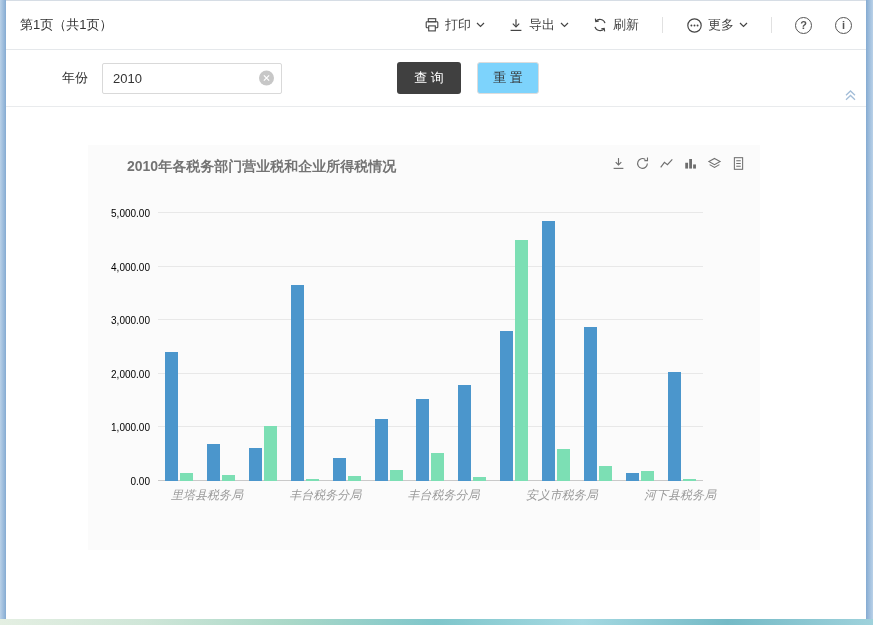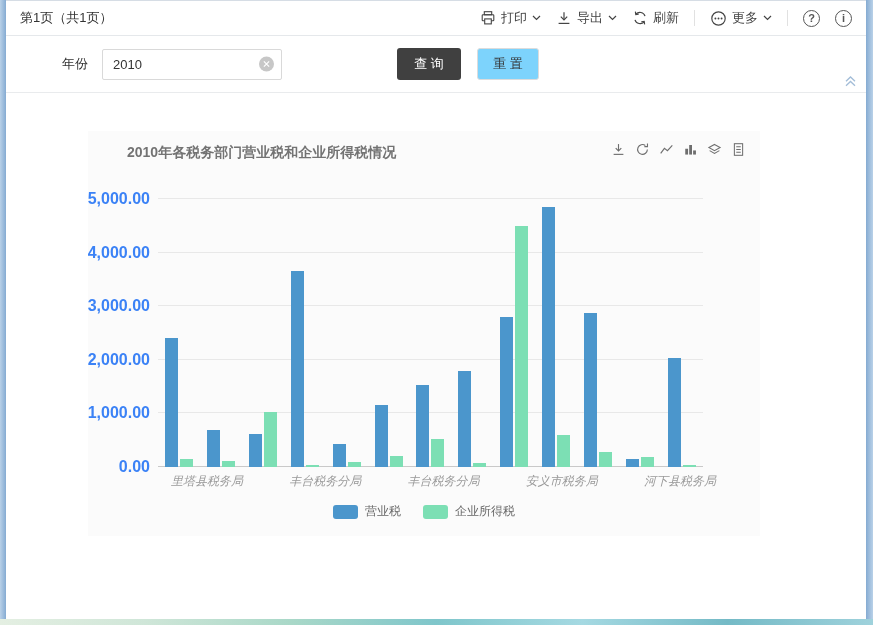--- a/index.html
+++ b/index.html
@@ -11,23 +11,23 @@
                 background: linear-gradient(to right, #b9d1e8, #85abd2); z-index: 6; }
   .edge-right { position: absolute; right: 0; top: 0; width: 7px; height: 625px;
                 background: linear-gradient(to left, #b9d1e8, #85abd2); z-index: 6; }
   .edge-bottom{ position: absolute; left: 0; bottom: 0; width: 873px; height: 6px; z-index: 7;
                 background: linear-gradient(to right,#e4efe2,#cfe6d8,#a9d8c8,#7fc6cb,#a5d9e2,#74bac6,#9fd2dc); }
   .inner { position: absolute; left: 6px; top: 0; width: 860px; height: 619px;
            background: #fff; border-top: 1px solid #d6dde5; }
 
   
   .toolbar { display: flex; justify-content: space-between; align-items: center;
-             height: 35px; padding: 0 14px; border-bottom: 1px solid #e5e8eb; }
+             height: 49px; padding: 0 14px; border-bottom: 1px solid #e5e8eb; }
   .pager { font-size: 13px; color: #333; }
-  .tb-right { display: flex; align-items: center; gap: 15px; color: #4a4a4a; }
+  .tb-right { display: flex; align-items: center; gap: 23px; color: #4a4a4a; }
   .tb-item { display: flex; align-items: center; gap: 5px; font-size: 13px; cursor: pointer; color: #444; }
   .tb-item svg { display: block; }
   .tb-sep { width: 1px; height: 16px; background: #e1e1e1; }
   .tb-circle { width: 17px; height: 17px; border: 1px solid #555; border-radius: 50%;
                display: inline-flex; align-items: center; justify-content: center;
                font-size: 11px; font-weight: bold; color: #555; cursor: pointer; }
 
   
   .params { position: relative; display: flex; align-items: center; height: 57px;
             padding-left: 56px; border-bottom: 1px solid #e9ebed; }
@@ -51,22 +51,22 @@
                 background: #fbfbfb; }
   .chart-title { position: absolute; left: 14px; top: 13px; font-size: 14px;
                  font-weight: bold; color: #737373; margin-left: 25px; }
   .toolbox { position: absolute; right: 14px; top: 11px; display: flex; gap: 9px; color: #6e6e6e; }
   .toolbox svg { display: block; cursor: pointer; }
 
   .plot { position: absolute; left: 70px; top: 68px; width: 545px; height: 268px; }
   .gridline { position: absolute; left: 0; right: 0; height: 1px; background: #e8e8e8; }
   .gridline.axisline { background: #c9c9c9; }
   .y-labels { position: absolute; right: 100%; top: 0; bottom: 0; width: 62px; margin-right: 8px; }
-  .ytick { position: absolute; right: 0; transform: translateY(50%); font-size: 16px;
-           color: #3b82f6; white-space: nowrap; font-weight: bold; }
+  .ytick { position: absolute; right: 0; transform: translateY(50%); font-size: 10px;
+           color: #000000; white-space: nowrap; }
   .bar-groups { position: absolute; left: 0; right: 0; top: 0; bottom: 0;
                 display: flex; align-items: flex-end; }
   .bar-group { flex: 1; height: 100%; display: flex; justify-content: center;
                align-items: flex-end; gap: 2px; }
   .bar { width: 13px; min-height: 2px; }
 
   .x-labels { position: absolute; left: 83px; top: 342px; width: 545px; display: flex; font-style: italic; }
   .xslot { flex: 1; display: flex; justify-content: center; font-size: 12px;
            color: #999; white-space: nowrap; overflow: visible; }
 
@@ -317,27 +317,17 @@
             <div class="xslot">
               <span>安义市税务局</span>
             </div>
             <div class="xslot"></div>
             <div class="xslot"></div>
             <div class="xslot">
               <span>河下县税务局</span>
             </div>
           </div>
 
-        <div class="chart-legend">
-            <div class="legend-item">
-              <span class="legend-swatch" style="background: rgb(75, 150, 204);"></span>
-              <span class="legend-label">营业税</span>
-            </div>
-            <div class="legend-item">
-              <span class="legend-swatch" style="background: rgb(124, 223, 180);"></span>
-              <span class="legend-label">企业所得税</span>
-            </div>
-          </div>
       </div>
     </div>
 
   </div>
 </div>
 
 </body></html>

